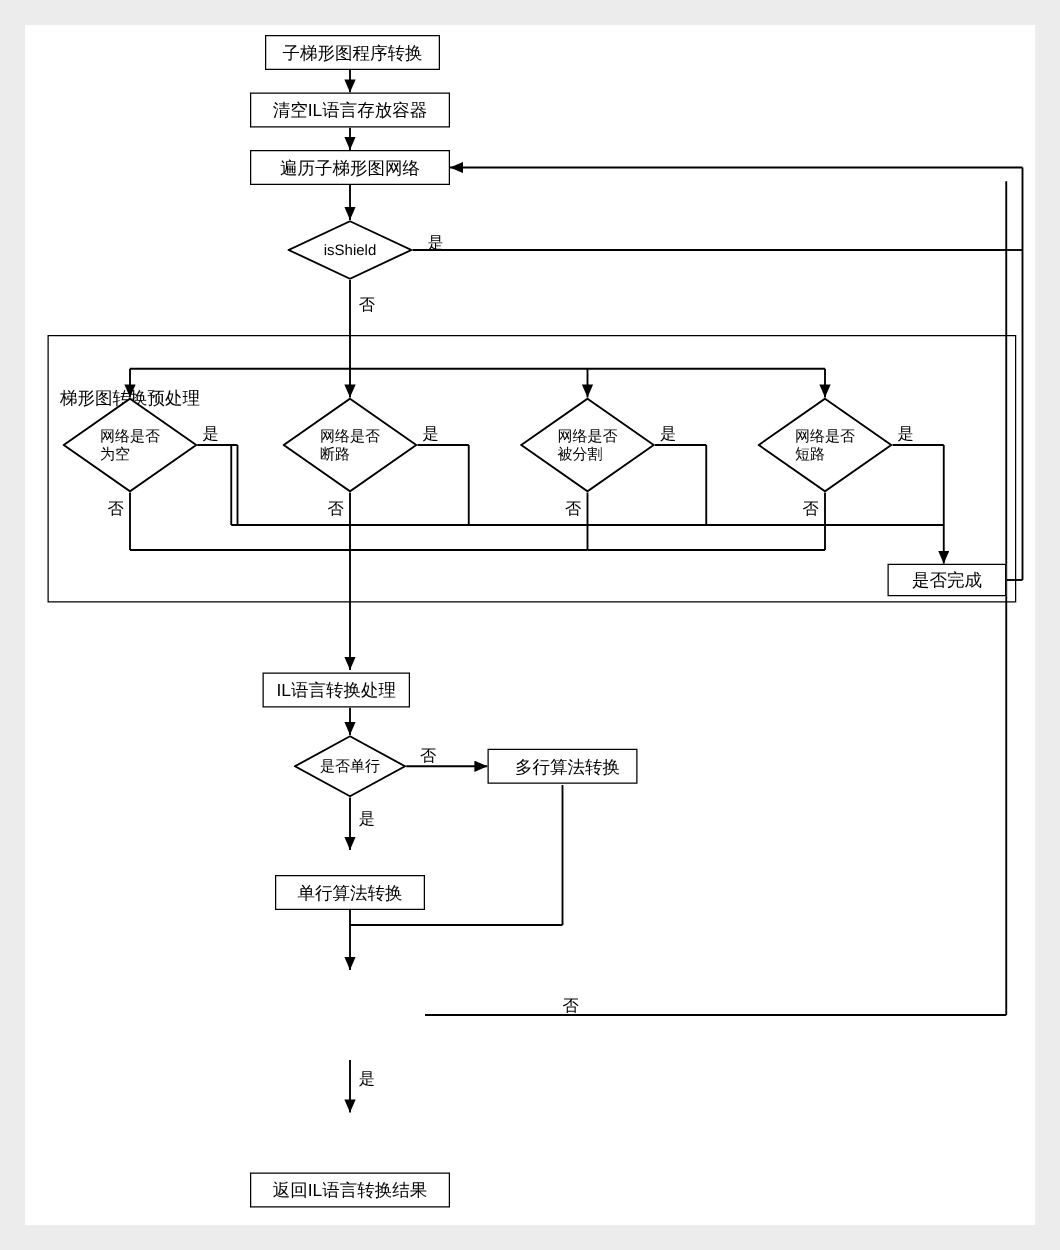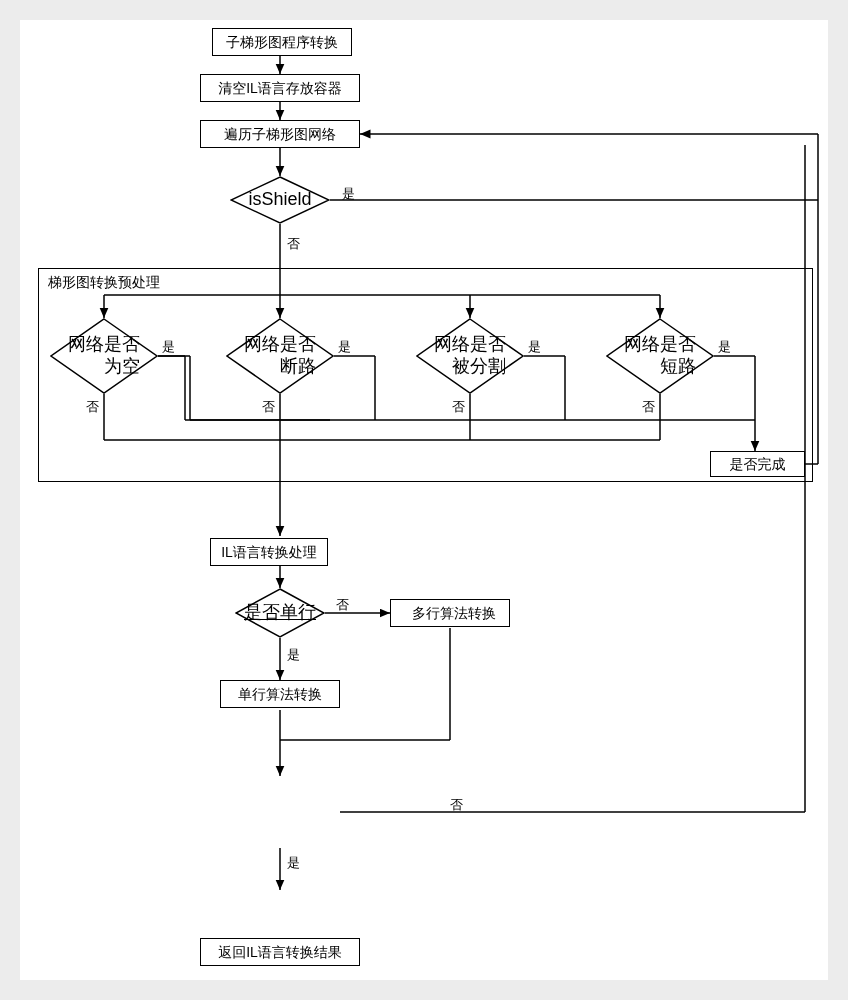--- a/index.html
+++ b/index.html
@@ -36,33 +36,34 @@
   .diamond {
     position: absolute;
     display: flex;
     align-items: center;
     justify-content: center;
   }
   .diamond svg { position: absolute; left:0; top:0; }
   .diamond-text {
     position: relative;
     z-index: 2;
-    text-align: right;
+    text-align: left;
     line-height: 1.2;
-    font-size: 18px;
+    font-size: 12px;
   }
   .preproc-box {
     position: absolute;
     border: 1.5px solid #000;
     background: transparent;
   }
   .preproc-label {
     position: absolute;
     font-size: 14px;
     background: transparent;
+    margin-top: 36px;
   }
   .edge-label {
     position: absolute;
     font-size: 13px;
     background: transparent;
   }
   svg.lines {
     position: absolute;
     left: 0; top: 0;
     width: 808px;
@@ -209,32 +210,32 @@
 </div>
 
 <div class="rect" style="left:690px; top:431px; width:95px; height:26px;">
   <span>是否完成</span>
 </div>
 
 <div class="rect" style="left:190px; top:518px; width:118px; height:28px;">
   <span>IL语言转换处理</span>
 </div>
 
-<div class="diamond" style="left:215px; top:568px; width:90px; height:50px;text-decoration:underline;">
+<div class="diamond" style="left:215px; top:568px; width:90px; height:50px;">
   <svg width="90" height="50">
         <polygon points="45,1 89,25 45,49 1,25" fill="#fff" stroke="#000" stroke-width="1.5"></polygon>
       </svg>
   <div class="diamond-text">是否单行</div>
 </div>
 
 <div class="rect" style="left:370px; top:579px; width:120px; height:28px;padding-left:12px;">
   <span>多行算法转换</span>
 </div>
 
-<div class="rect" style="left:200px; top:660px; width:120px; height:28px;">
+<div class="rect" style="left:200px; top:680px; width:120px; height:28px;">
   <span>单行算法转换</span>
 </div>
 
 
 <div class="rect" style="left:180px; top:870px; width:160px; height:28px;margin-top:48px;">
   <span>返回IL语言转换结果</span>
 </div>
 
 <div class="edge-label" style="left:322px; top:165px;">是</div>
 <div class="edge-label" style="left:267px; top:215px;">否</div>

